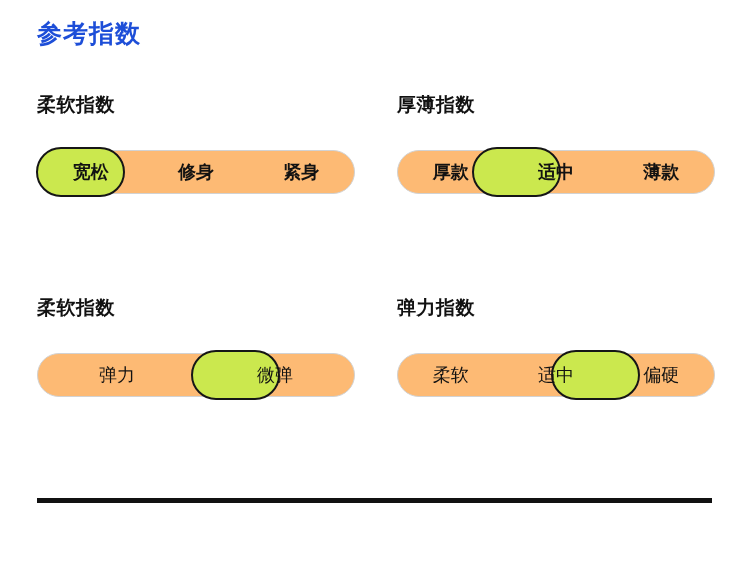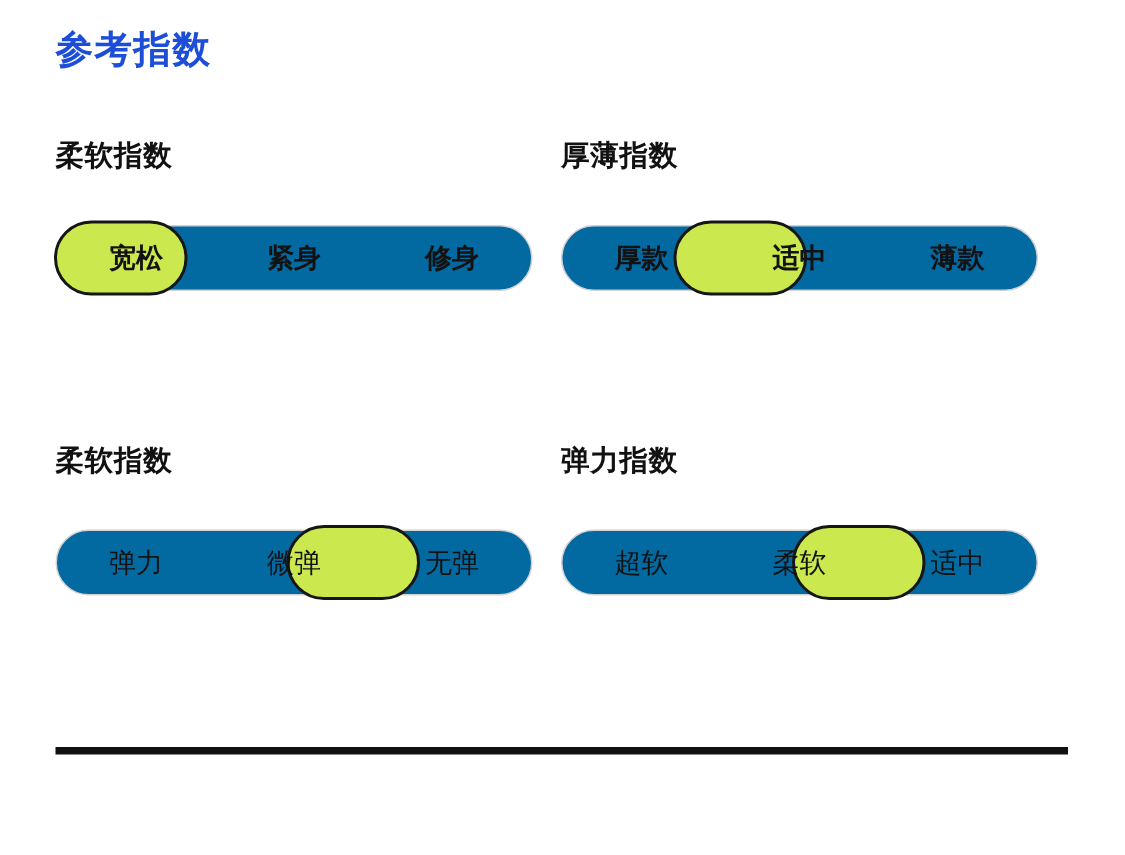--- a/index.html
+++ b/index.html
@@ -44,40 +44,40 @@
   .group-row {
     position: relative;
     height: 203px;
   }
   .group {
     position: absolute;
     top: 0;
     width: 320px;
   }
   .group.col-left  { left: 37px; }
-  .group.col-right { left: 374px; }
+  .group.col-right { left: 397px; }
 
   .group-title {
     font-size: 19px;
     font-weight: 700;
     letter-spacing: 0.5px;
     color: #111111;
     line-height: 26px;
     white-space: nowrap;
     margin: 0 0 32px 0;
     height: 26px;
   }
 
   
   .seg-track {
     position: relative;
     width: 318px;
     height: 44px;
     box-sizing: border-box;
-    background: #0369a1;
+    background: #fdba74;
     border: 1.5px solid #d2d2d2;
     border-radius: 24px;
     display: flex;
     align-items: center;
     justify-content: space-around;
   }
 
   .seg-opt {
     position: relative;
     z-index: 1;
@@ -124,22 +124,22 @@
 
   <div class="groups">
 
     <div class="group-row">
 
       <div class="group col-left">
         <div class="group-title">柔软指数</div>
         <div class="seg-track weight-bold">
           <div class="seg-knob" style="width: 89px; left: -2px;"></div>
           <div class="seg-opt">宽松</div>
+          <div class="seg-opt">修身</div>
           <div class="seg-opt">紧身</div>
-          <div class="seg-opt">修身</div>
         </div>
       </div>
 
       <div class="group col-right">
         <div class="group-title">厚薄指数</div>
         <div class="seg-track weight-bold">
           <div class="seg-knob" style="width: 89px; left: 74px;"></div>
           <div class="seg-opt">厚款</div>
           <div class="seg-opt">适中</div>
           <div class="seg-opt">薄款</div>
@@ -149,31 +149,30 @@
     </div>
 
     <div class="group-row">
 
       <div class="group col-left">
         <div class="group-title">柔软指数</div>
         <div class="seg-track weight-regular">
           <div class="seg-knob" style="width: 89px; left: 153px;"></div>
           <div class="seg-opt">弹力</div>
           <div class="seg-opt">微弹</div>
-          <div class="seg-opt">无弹</div>
         </div>
       </div>
 
       <div class="group col-right">
         <div class="group-title">弹力指数</div>
         <div class="seg-track weight-regular">
           <div class="seg-knob" style="width: 89px; left: 153px;"></div>
-          <div class="seg-opt">超软</div>
           <div class="seg-opt">柔软</div>
           <div class="seg-opt">适中</div>
+          <div class="seg-opt">偏硬</div>
         </div>
       </div>
 
     </div>
 
   </div>
 
   <div class="bottom-rule"></div>
 
 </div>

